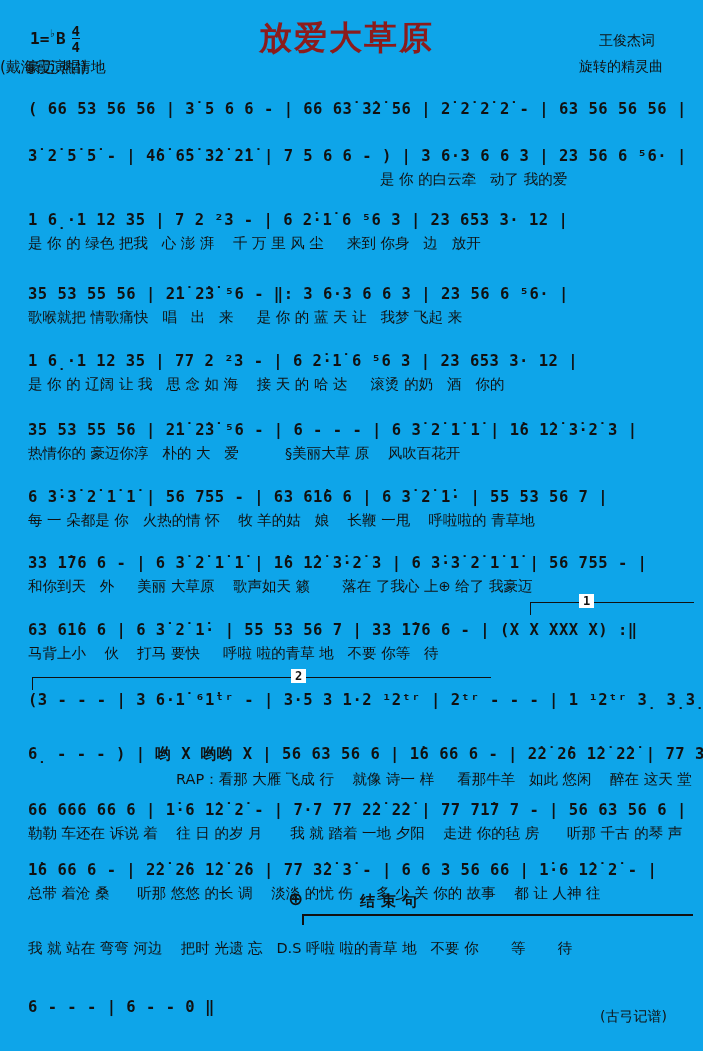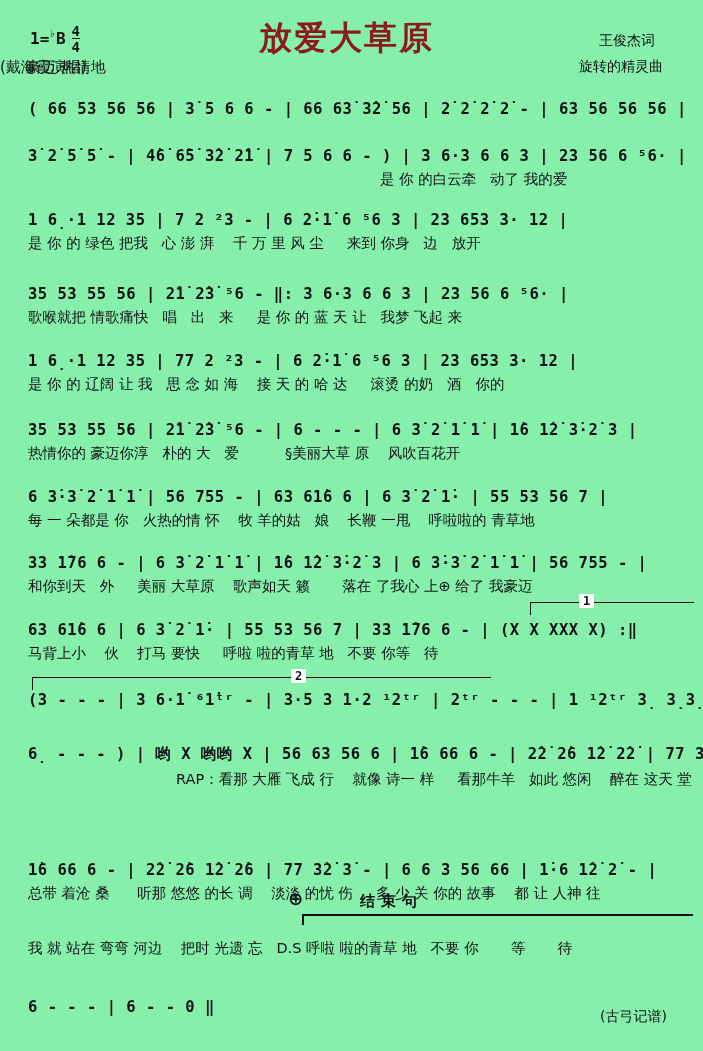--- a/index.html
+++ b/index.html
@@ -1,17 +1,17 @@
 <!DOCTYPE html>
 <html><head>
 <meta charset="utf-8">
 <style>
   html,body{margin:0;padding:0;background:#fff;}
   .page{
-    position:relative;width:703px;height:1051px;background:#86efac;overflow:hidden;
+    position:relative;width:703px;height:1051px;background:#0ea5e9;overflow:hidden;
     font-family:"DejaVu Sans",sans-serif;color:#111;
   }
   
   .keysig{position:absolute;left:30px;top:24px;font-size:16px;font-weight:bold;font-family:"DejaVu Sans Mono",monospace;}
   .keysig sup{font-size:11px;}
   .timesig{display:inline-flex;flex-direction:column;align-items:center;vertical-align:middle;margin-left:6px;line-height:1;font-size:14px;font-weight:bold;}
   .timesig .ts-bottom{border-top:1.5px solid #111;padding-top:1px;}
   .expression{position:absolute;left:26px;top:58px;font-size:15px;}
   .title{position:absolute;left:0;right:10px;top:16px;text-align:center;font-size:33px;font-weight:bold;color:#8b1c1c;letter-spacing:2px;}
   .subtitle{position:absolute;left:0;right:0;top:58px;text-align:left;font-size:15px;}
@@ -95,20 +95,24 @@
     <div class="notes">63 61̇6 6 | 6 3̇ 2̇ 1̇· | 55 53 56 7 | 33 1̇76 6 - | (X X XXX X) :‖</div>
     <div class="lyrics">马背上小    伙    打马 要快     呼啦 啦的青草 地   不要 你等   待</div>
   </div>
   <div class="system sys10">
     <div class="notes">(3 - - - | 3 6·1̇ ⁶1̇ᵗʳ - | 3·5 3 1·2 ¹2ᵗʳ | 2ᵗʳ - - - | 1 ¹2ᵗʳ 3̣ 3̣3̣ | 6̣ 6̣ᵗʳ - - |</div>
   </div>
   <div class="system sys11">
     <div class="notes">6̣ - - - ) | 哟 X 哟哟 X | 56 63 56 6 | 1̇6 66 6 - | 2̇2̇ 2̇6 1̇2̇ 2̇2̇ | 77 3̇2̇ 3̇ - |</div>
     <div class="lyrics">RAP：看那 大雁 飞成 行    就像 诗一 样     看那牛羊   如此 悠闲    醉在 这天 堂</div>
   </div>
+  <div class="system sys12">
+    <div class="notes">66 666 66 6 | 1̇·6 1̇2̇ 2̇ - | 7·7 77 2̇2̇ 2̇2̇ | 77 71̇7 7 - | 56 63 56 6 |</div>
+    <div class="lyrics">勒勒 车还在 诉说 着    往 日 的岁 月      我 就 踏着 一地 夕阳    走进 你的毡 房      听那 千古 的琴 声</div>
+  </div>
   <div class="system sys13">
     <div class="notes">1̇6 66 6 - | 2̇2̇ 2̇6 1̇2̇ 2̇6 | 77 3̇2̇ 3̇ - | 6 6 3 56 66 | 1̇·6 1̇2̇ 2̇ - |</div>
     <div class="lyrics">总带 着沧 桑      听那 悠悠 的长 调    淡淡 的忧 伤     多 少 关 你的 故事    都 让 人神 往</div>
   </div>
   <div class="system sys14">
     <div class="lyrics">我 就 站在 弯弯 河边    把时 光遗 忘   D.S 呼啦 啦的青草 地   不要 你       等       待</div>
   </div>
   <div class="system sys15">
     <div class="notes">6 - - - | 6 - - 0 ‖</div>
   </div>

